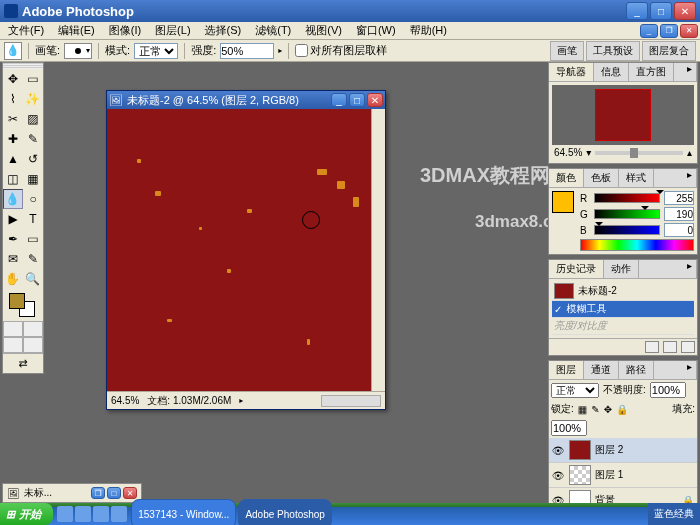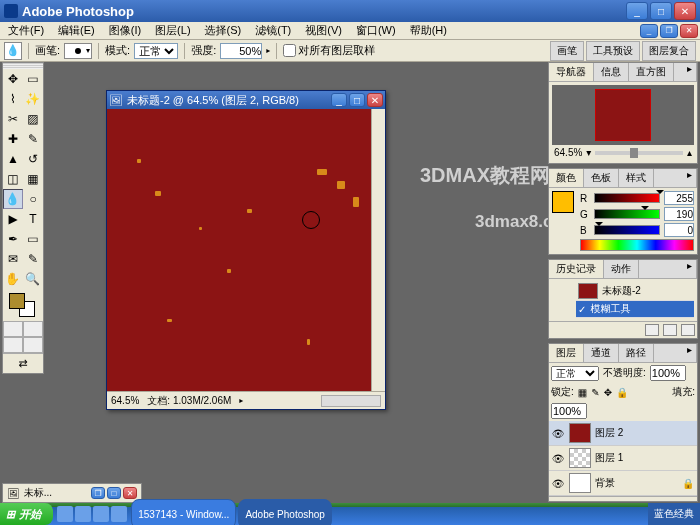--- a/index.html
+++ b/index.html
@@ -79,21 +79,21 @@
 .color-row .lbl { width: 10px; }
 .color-row .slider { flex: 1; height: 10px; border: 1px solid #888; position: relative; }
 .sl-r { background: linear-gradient(90deg,#000,#f00); }
 .sl-g { background: linear-gradient(90deg,#000,#0f0); }
 .sl-b { background: linear-gradient(90deg,#000,#00f); }
 .color-row .slider .tri { position: absolute; top: -4px; width: 0; height: 0; border: 4px solid transparent; border-top-color: #000; }
 .color-row input { width: 30px; height: 14px; font-size: 10px; border: 1px solid #7f9db9; text-align: right; }
 .color-swatch { width: 22px; height: 22px; border: 1px solid #000; margin-right: 2px; }
 .color-hue { height: 12px; background: linear-gradient(90deg,#f00,#ff0,#0f0,#0ff,#00f,#f0f,#f00); margin-top: 2px; border: 1px solid #888; }
 
-.hist-body { max-height: 72px; overflow: hidden; margin-left: 24px; }
+.hist-body { max-height: 72px; overflow: hidden; }
 .hist-row { display: flex; align-items: center; gap: 4px; padding: 1px 2px; border-bottom: 1px solid #ddd; }
 .hist-row.active { background: #316ac5; color: #fff; }
 .hist-row.dim { color: #999; font-style: italic; }
 .hist-thumb { width: 20px; height: 16px; background: #8c1414; border: 1px solid #888; flex-shrink: 0; }
 .hist-foot { display: flex; justify-content: flex-end; gap: 4px; padding: 2px; border-top: 1px solid #aaa; }
 .hist-foot div { width: 14px; height: 12px; border: 1px solid #888; background: #eee; }
 
 .lay-opts { display: flex; align-items: center; gap: 4px; padding: 2px; font-size: 10px; flex-wrap: wrap; }
 .lay-opts select { width: 48px; font-size: 10px; }
 .lay-opts input { width: 36px; font-size: 11px; }
@@ -156,21 +156,21 @@
   <span>画笔:</span>
   <div class="brush-swatch">
       <div class="dot"></div>
       <span style="position:absolute;right:1px;font-size:8px">▾</span>
     </div>
   <div class="sep"></div>
   <span>模式:</span>
   <select><option>正常</option></select>
   <div class="sep"></div>
   <span>强度:</span>
-  <input type="text" style="width: 42px; text-align: right;" value="50%">
+  <input type="text" style="width: 54px;" value="50%">
   <span style="font-size:8px">▸</span>
   <div class="sep"></div>
   <label>
       <input type="checkbox" style="">
       <span>对所有图层取样</span>
     </label>
   <div class="opt-tabs">
     <div><span>画笔</span></div>
     <div><span>工具预设</span></div>
     <div><span>图层复合</span></div>
@@ -322,20 +322,23 @@
         <span class="active">历史记录</span>
         <span>动作</span>
         <span class="pclose">▸</span>
       </div>
       <div class="pbody hist-body">
         <div class="hist-row">
           <div class="hist-thumb"></div>
             <span>未标题-2</span>
         </div>
         <div class="hist-row active">✓ <span>模糊工具</span></div>
+        <div class="hist-row dim">
+            <span>亮度/对比度</span>
+          </div>
 
       </div>
       <div class="hist-foot">
         <div></div>
         <div></div>
         <div></div>
       </div>
     </div>
 
     <div class="panel">

